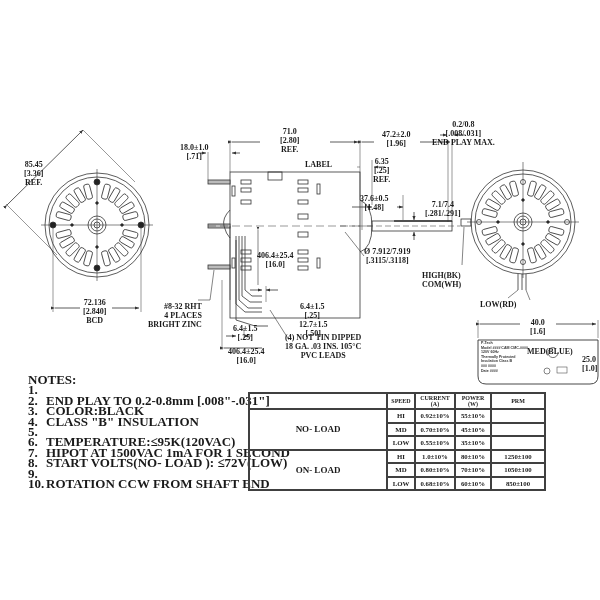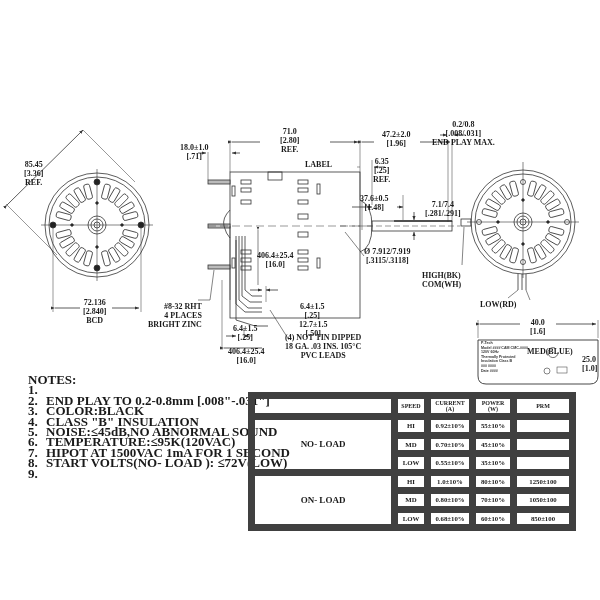--- a/index.html
+++ b/index.html
@@ -4,21 +4,21 @@
 <style>
   html,body{margin:0;padding:0;background:#fff;}
   body{width:600px;height:600px;position:relative;overflow:hidden;font-family:"Liberation Serif","DejaVu Serif",serif;color:#1a1a1a;}
   svg{position:absolute;left:0;top:0;}
   .t{position:absolute;font-size:8px;font-weight:bold;line-height:9px;text-align:center;white-space:nowrap;}
   .notes{position:absolute;left:28px;top:375px;font-size:13px;font-weight:bold;line-height:10.4px;}
   .notes ol{margin:0;padding:0;list-style:none;}
   .notes li{display:flex;}
   .notes .n{width:18px;}
   table.perf{position:absolute;left:248px;top:392px;border-collapse:collapse;font-size:6.8px;font-weight:bold;}
-  table.perf td{border:7px solid #404040;text-align:center;height:11.5px;padding:0 2px;}
+  table.perf td{border:2px solid #404040;text-align:center;height:11.5px;padding:0 2px;}
   table.perf td.load{font-size:9px;width:132px;}
   table.perf td.spd{width:22px;}
   table.perf td.cur{width:34px;}
   table.perf td.pow{width:30px;}
   table.perf td.rpm{width:48px;}
   table.perf tr.hdr td{height:14px;font-size:6px;line-height:6.5px;}
   .lbl{position:absolute;left:475px;top:337px;width:128px;height:45px;}
   .lbl .txt{position:absolute;left:6px;top:4px;font-size:3.6px;line-height:4.6px;font-family:"Liberation Sans",sans-serif;font-weight:bold;color:#333;}
 </style>
 </head>
@@ -339,36 +339,39 @@
     <li>
         <span class="n">3.</span>
         <span>COLOR:BLACK</span>
       </li>
     <li>
         <span class="n">4.</span>
         <span>CLASS "B" INSULATION</span>
       </li>
     <li>
         <span class="n">5.</span>
-        <span>NOISE:≤45dB,NO ABNORMAL SOUND</span>
       </li>
     <li>
         <span class="n">6.</span>
         <span>TEMPERATURE:≤95K(120VAC)</span>
       </li>
     <li>
         <span class="n">7.</span>
         <span>HIPOT AT 1500VAC 1mA FOR 1 SECOND</span>
       </li>
     <li>
         <span class="n">8.</span>
         <span>START VOLTS(NO- LOAD ): ≤72V(LOW)</span>
       </li>
     <li>
         <span class="n">9.</span>
+      </li>
+    <li>
+        <span class="n">10.</span>
+        <span>ROTATION CCW FROM SHAFT END</span>
       </li>
   </ol>
 </div>
 
 <table class="perf">
   <tbody>
       <tr class="hdr">
     <td class="load"></td>
     <td class="spd">SPEED</td>
     <td class="cur">CURRENT (A)</td>

